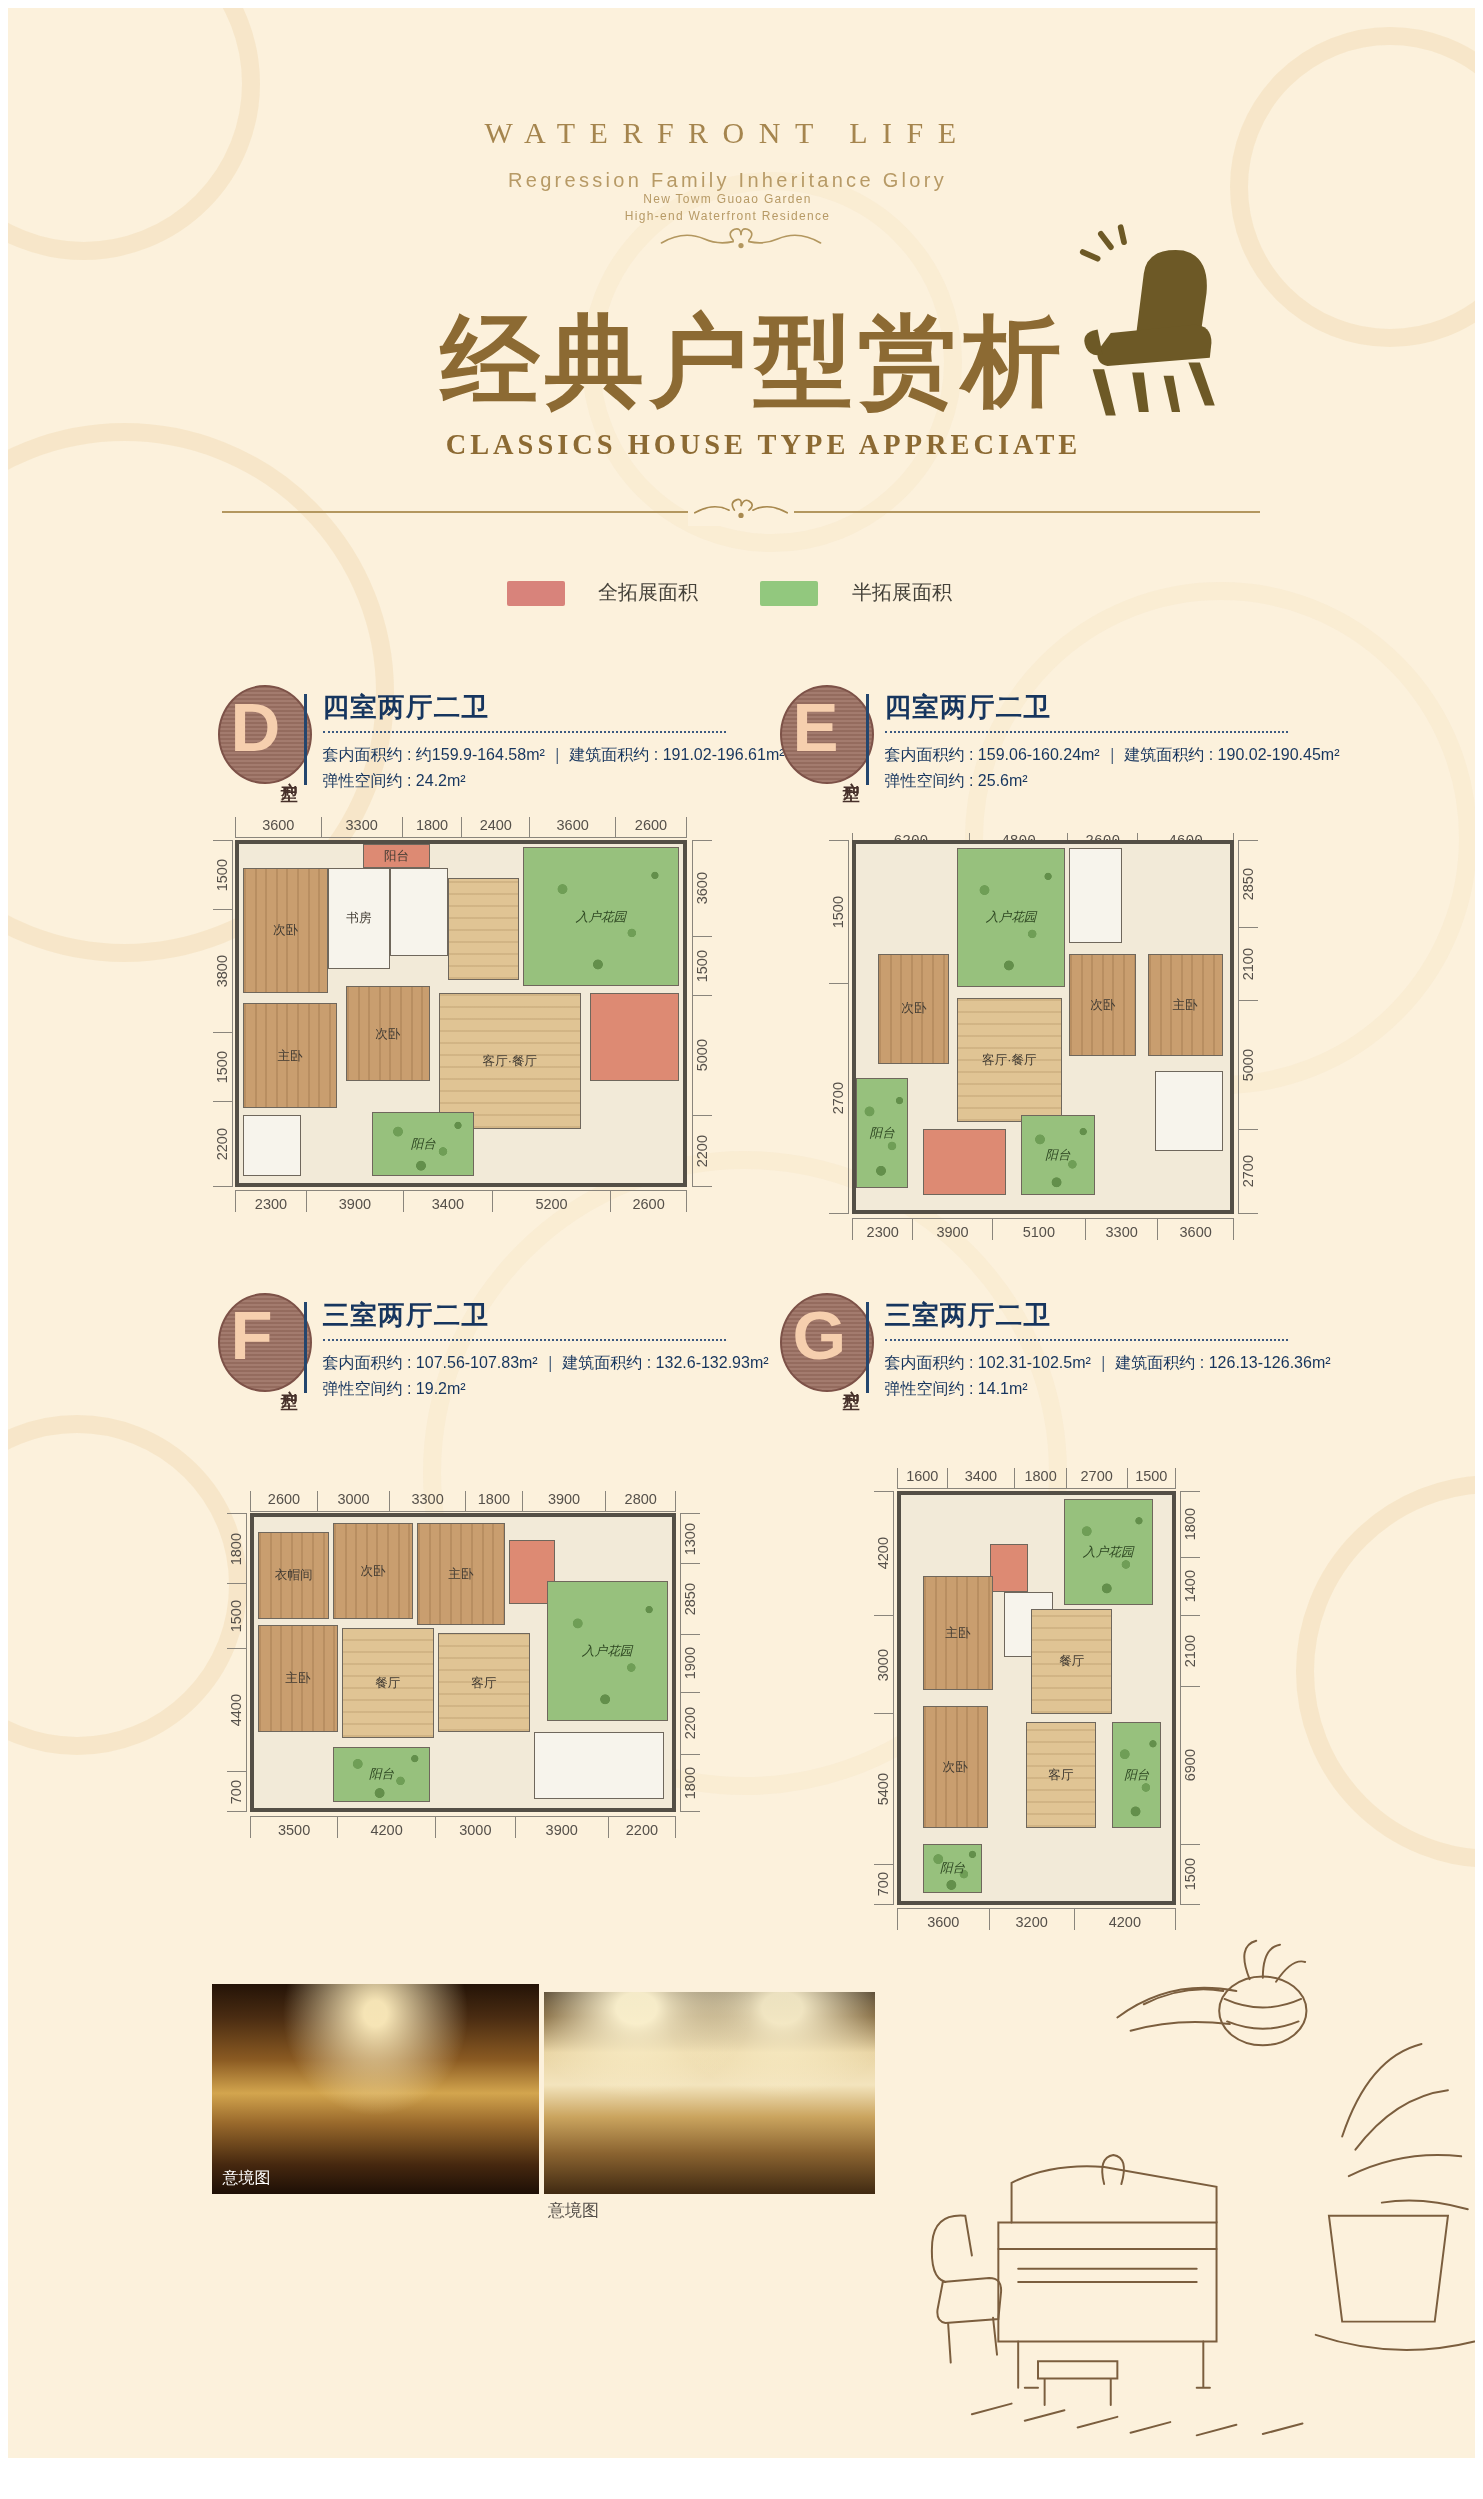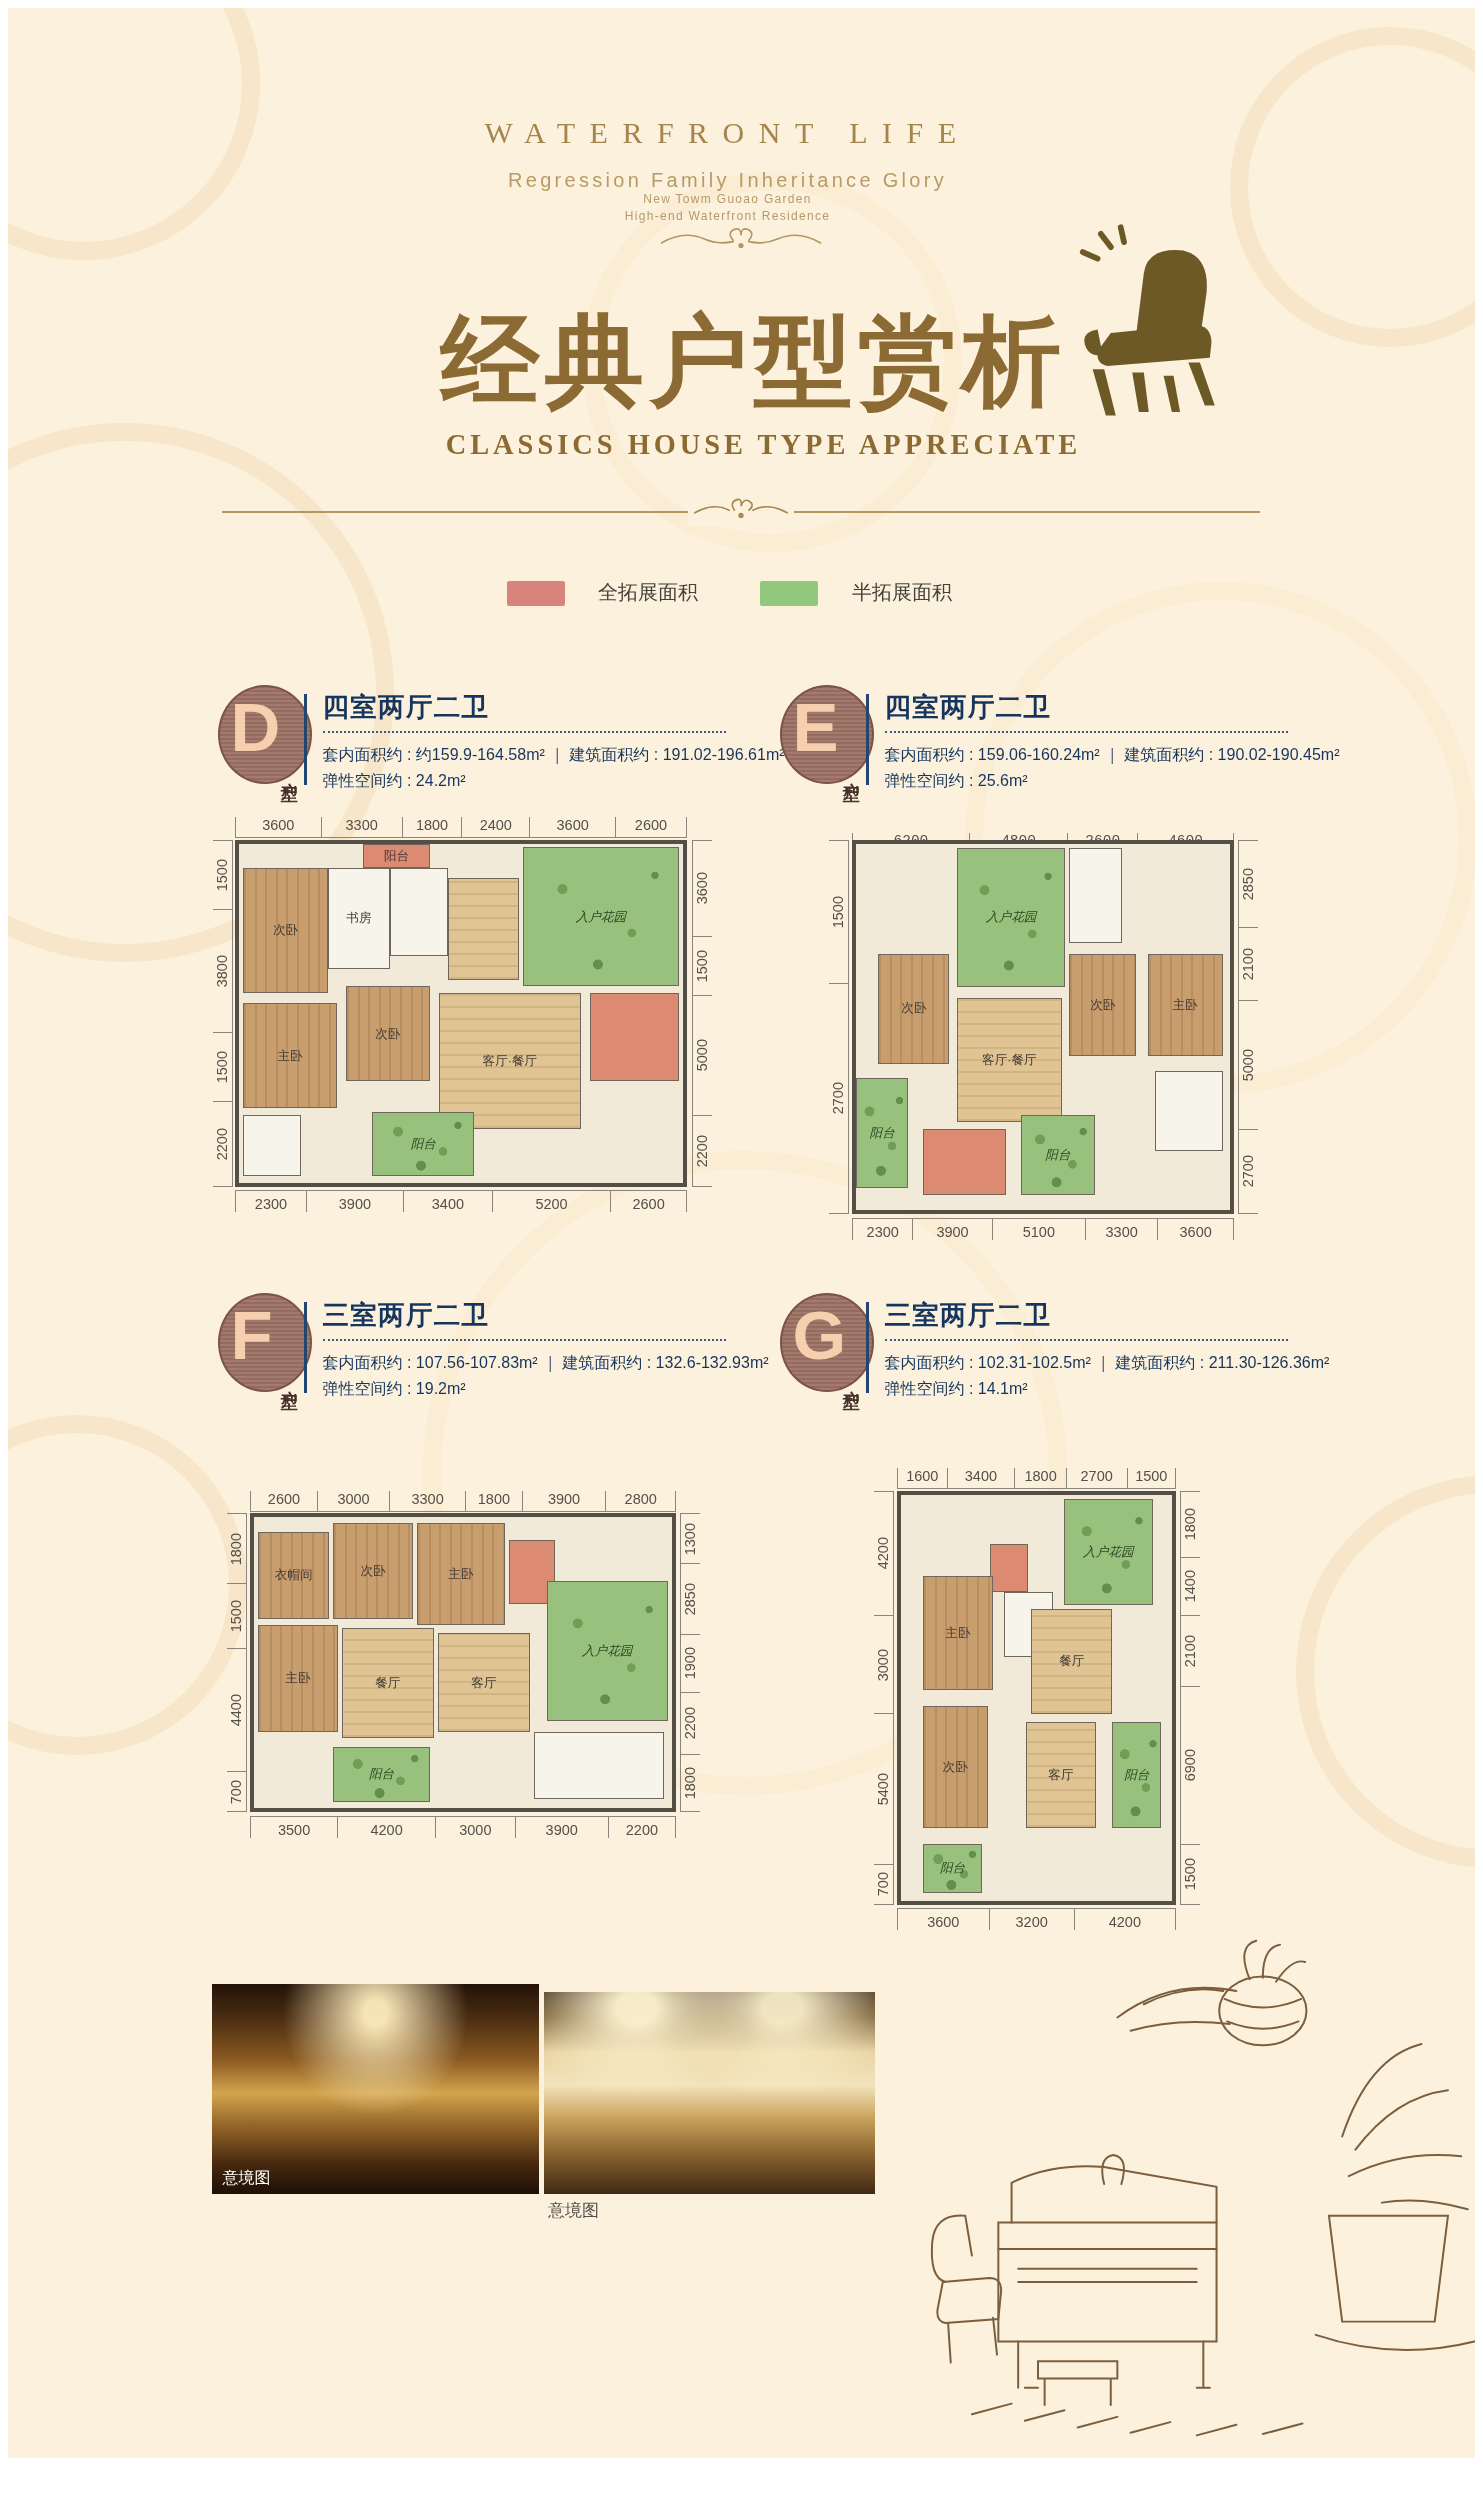--- a/index.html
+++ b/index.html
@@ -452,21 +452,21 @@
   </div>
 
 <div class="abs badge" style="left:780px;top:1293px;">
   <span class="letter">G</span>
   <span class="suffix">户型</span>
 </div>
 <div class="abs uinfo" style="left:866px;top:1297px;">
   <div class="vline"></div>
   <div class="utitle">三室两厅二卫</div>
   <div class="dotted"></div>
-  <div class="l1">套内面积约 : 102.31-102.5m²  ｜  建筑面积约 : 211.30-126.36m²</div>
+  <div class="l1">套内面积约 : 102.31-102.5m²  ｜  建筑面积约 : 126.13-126.36m²</div>
   <div class="l2">弹性空间约 : 14.1m²</div>
 </div>
 <div class="abs ruler-h above" style="left:897px;top:1468px;width:279px;height:20px;">
     <div class="seg" style="flex-grow: 1600;">
       <span class="dim-num">1600</span>
     </div>
     <div class="seg" style="flex-grow: 3400;">
       <span class="dim-num">3400</span>
     </div>
     <div class="seg" style="flex-grow: 1800;">

